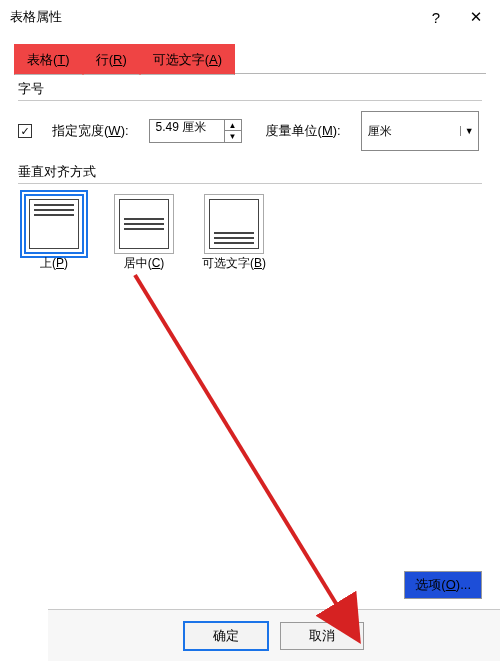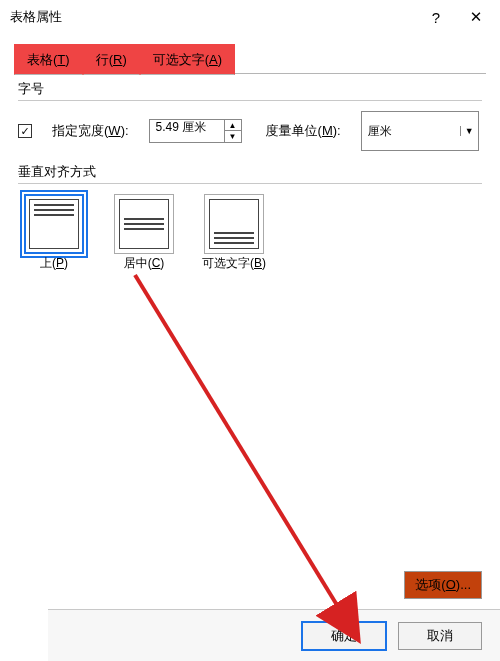--- a/index.html
+++ b/index.html
@@ -179,30 +179,30 @@
   .align-box.top .cell { justify-content: flex-start; }
   .align-box.mid .cell { justify-content: center; }
   .align-box.bot .cell { justify-content: flex-end; }
   .align-opt .lbl { font-size: 12px; }
   .opt-btn {
     position: absolute;
     right: 18px;
     bottom: 62px;
     padding: 4px 10px;
     border: 1px solid #999;
-    background: #c2410c;
+    background: #1d4ed8;
     font-size: 13px;
   }
   .footer {
     position: absolute;
     left: 0; right: 0; bottom: 0;
     height: 52px;
     border-top: 1px solid #c8c8c8;
     display: flex;
-    justify-content: flex-end;
+    justify-content: center;
     align-items: center;
     gap: 12px;
     padding: 0 18px;
     background: #f7f7f7;
     margin-left: 48px;
   }
   .footer button {
     width: 84px;
     height: 28px;
     border: 1px solid #999;

